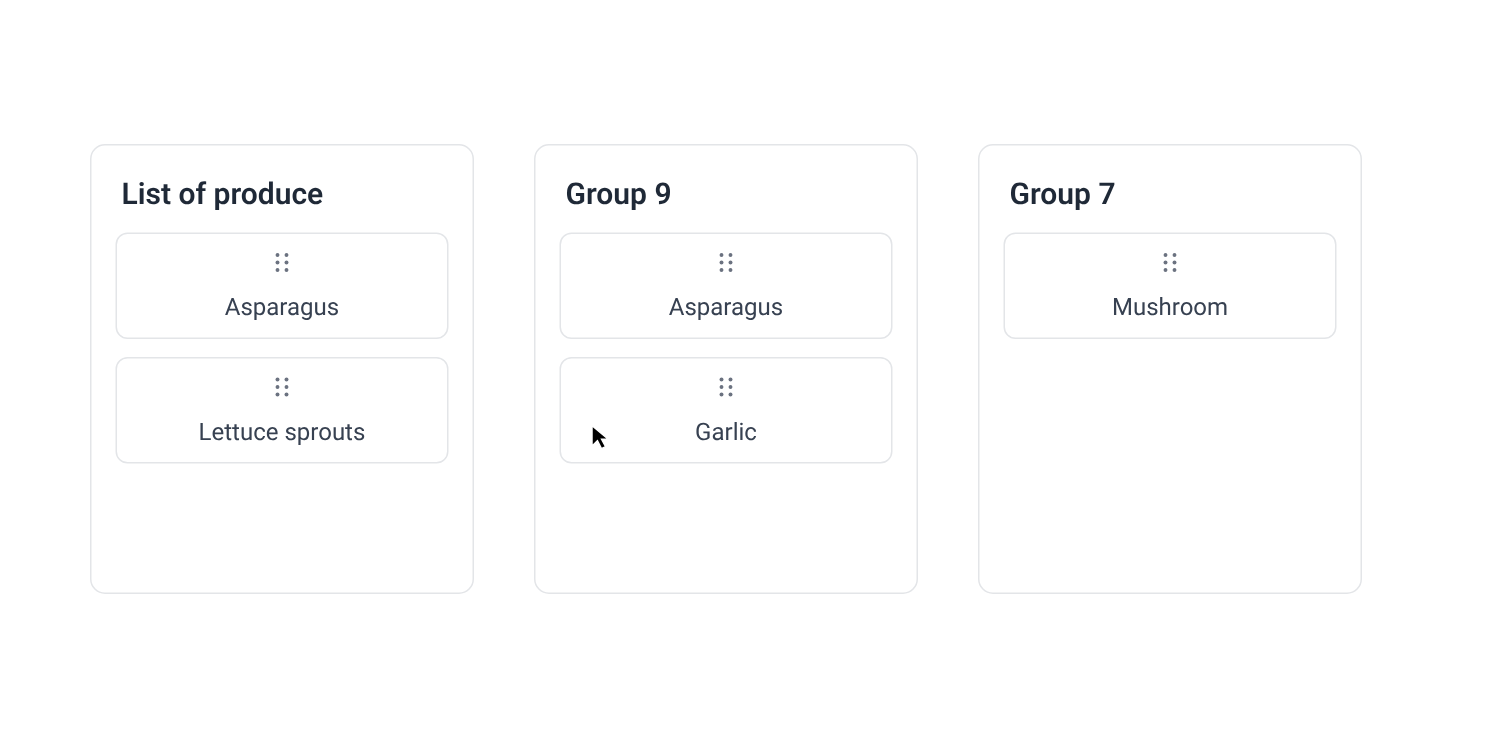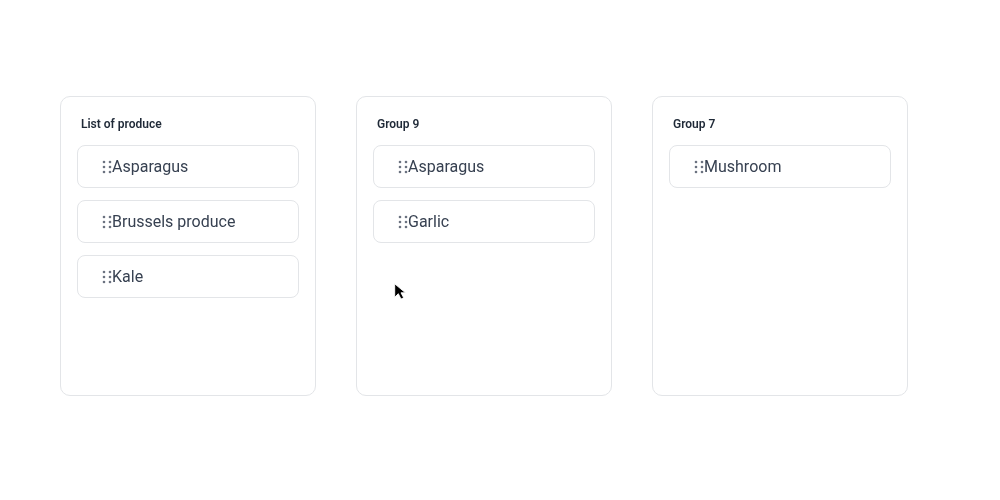--- a/index.html
+++ b/index.html
@@ -22,38 +22,40 @@
     .column {
       flex: 0 0 256px;
       width: 256px;
       border: 1px solid #e3e5e8;
       border-radius: 10px;
       padding: 18px 16px 16px 16px;
       min-height: 300px;
       background: #fff;
     }
     .column-title {
-      font-size: 12px;
+      font-size: 20px;
       font-weight: 600;
       color: #1f2937;
       margin: 2px 0 14px 4px;
     }
     .item-list {
       display: flex;
       flex-direction: column;
       gap: 12px;
     }
     .item {
       display: flex;
       align-items: center;
+      gap: 12px;
       border: 1px solid #e3e5e8;
       border-radius: 8px;
       background: #fff;
       padding: 11px 24px;
       cursor: grab;
+      flex-direction: column;
     }
     .grip {
       width: 10px;
       height: 16px;
       flex: 0 0 auto;
       color: #6b7280;
       display: flex;
       align-items: center;
       justify-content: center;
     }
@@ -97,34 +99,21 @@
         <span class="grip">
           <svg width="10" height="16" viewBox="0 0 10 16">
               <circle cx="2" cy="3" r="1.3" fill="currentColor"></circle>
               <circle cx="8" cy="3" r="1.3" fill="currentColor"></circle>
               <circle cx="2" cy="8" r="1.3" fill="currentColor"></circle>
               <circle cx="8" cy="8" r="1.3" fill="currentColor"></circle>
               <circle cx="2" cy="13" r="1.3" fill="currentColor"></circle>
               <circle cx="8" cy="13" r="1.3" fill="currentColor"></circle>
             </svg>
         </span>
-        <span class="item-label">Brussels produce</span>
-      </div>
-      <div class="item">
-        <span class="grip">
-          <svg width="10" height="16" viewBox="0 0 10 16">
-              <circle cx="2" cy="3" r="1.3" fill="currentColor"></circle>
-              <circle cx="8" cy="3" r="1.3" fill="currentColor"></circle>
-              <circle cx="2" cy="8" r="1.3" fill="currentColor"></circle>
-              <circle cx="8" cy="8" r="1.3" fill="currentColor"></circle>
-              <circle cx="2" cy="13" r="1.3" fill="currentColor"></circle>
-              <circle cx="8" cy="13" r="1.3" fill="currentColor"></circle>
-            </svg>
-        </span>
-        <span class="item-label">Kale</span>
+        <span class="item-label">Lettuce sprouts</span>
       </div>
     </div>
   </div>
 
   <div class="column">
     <div class="column-title">Group 9</div>
     <div class="item-list">
       <div class="item">
         <span class="grip">
           <svg width="10" height="16" viewBox="0 0 10 16">

